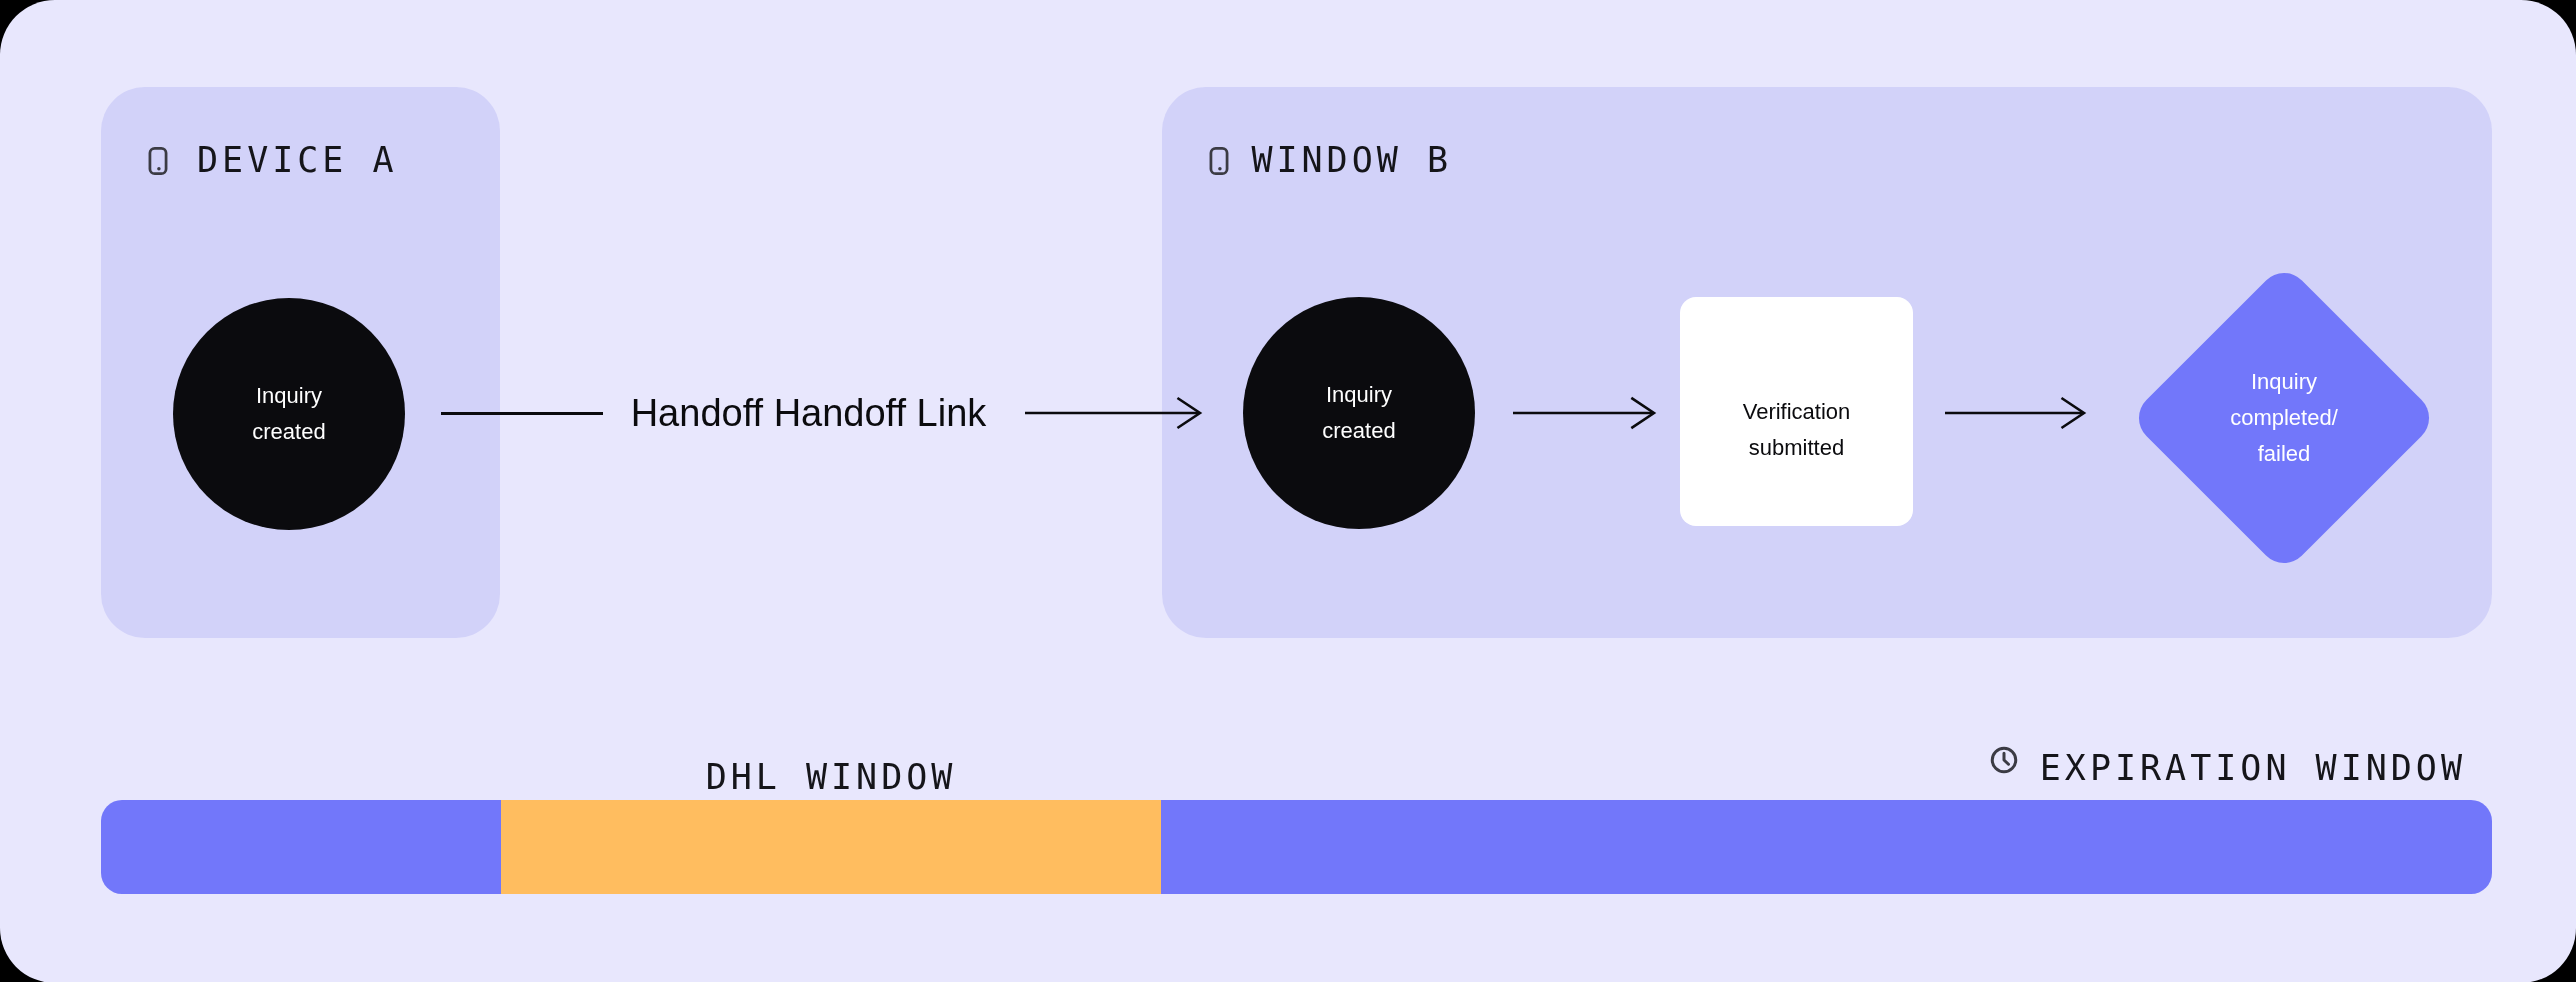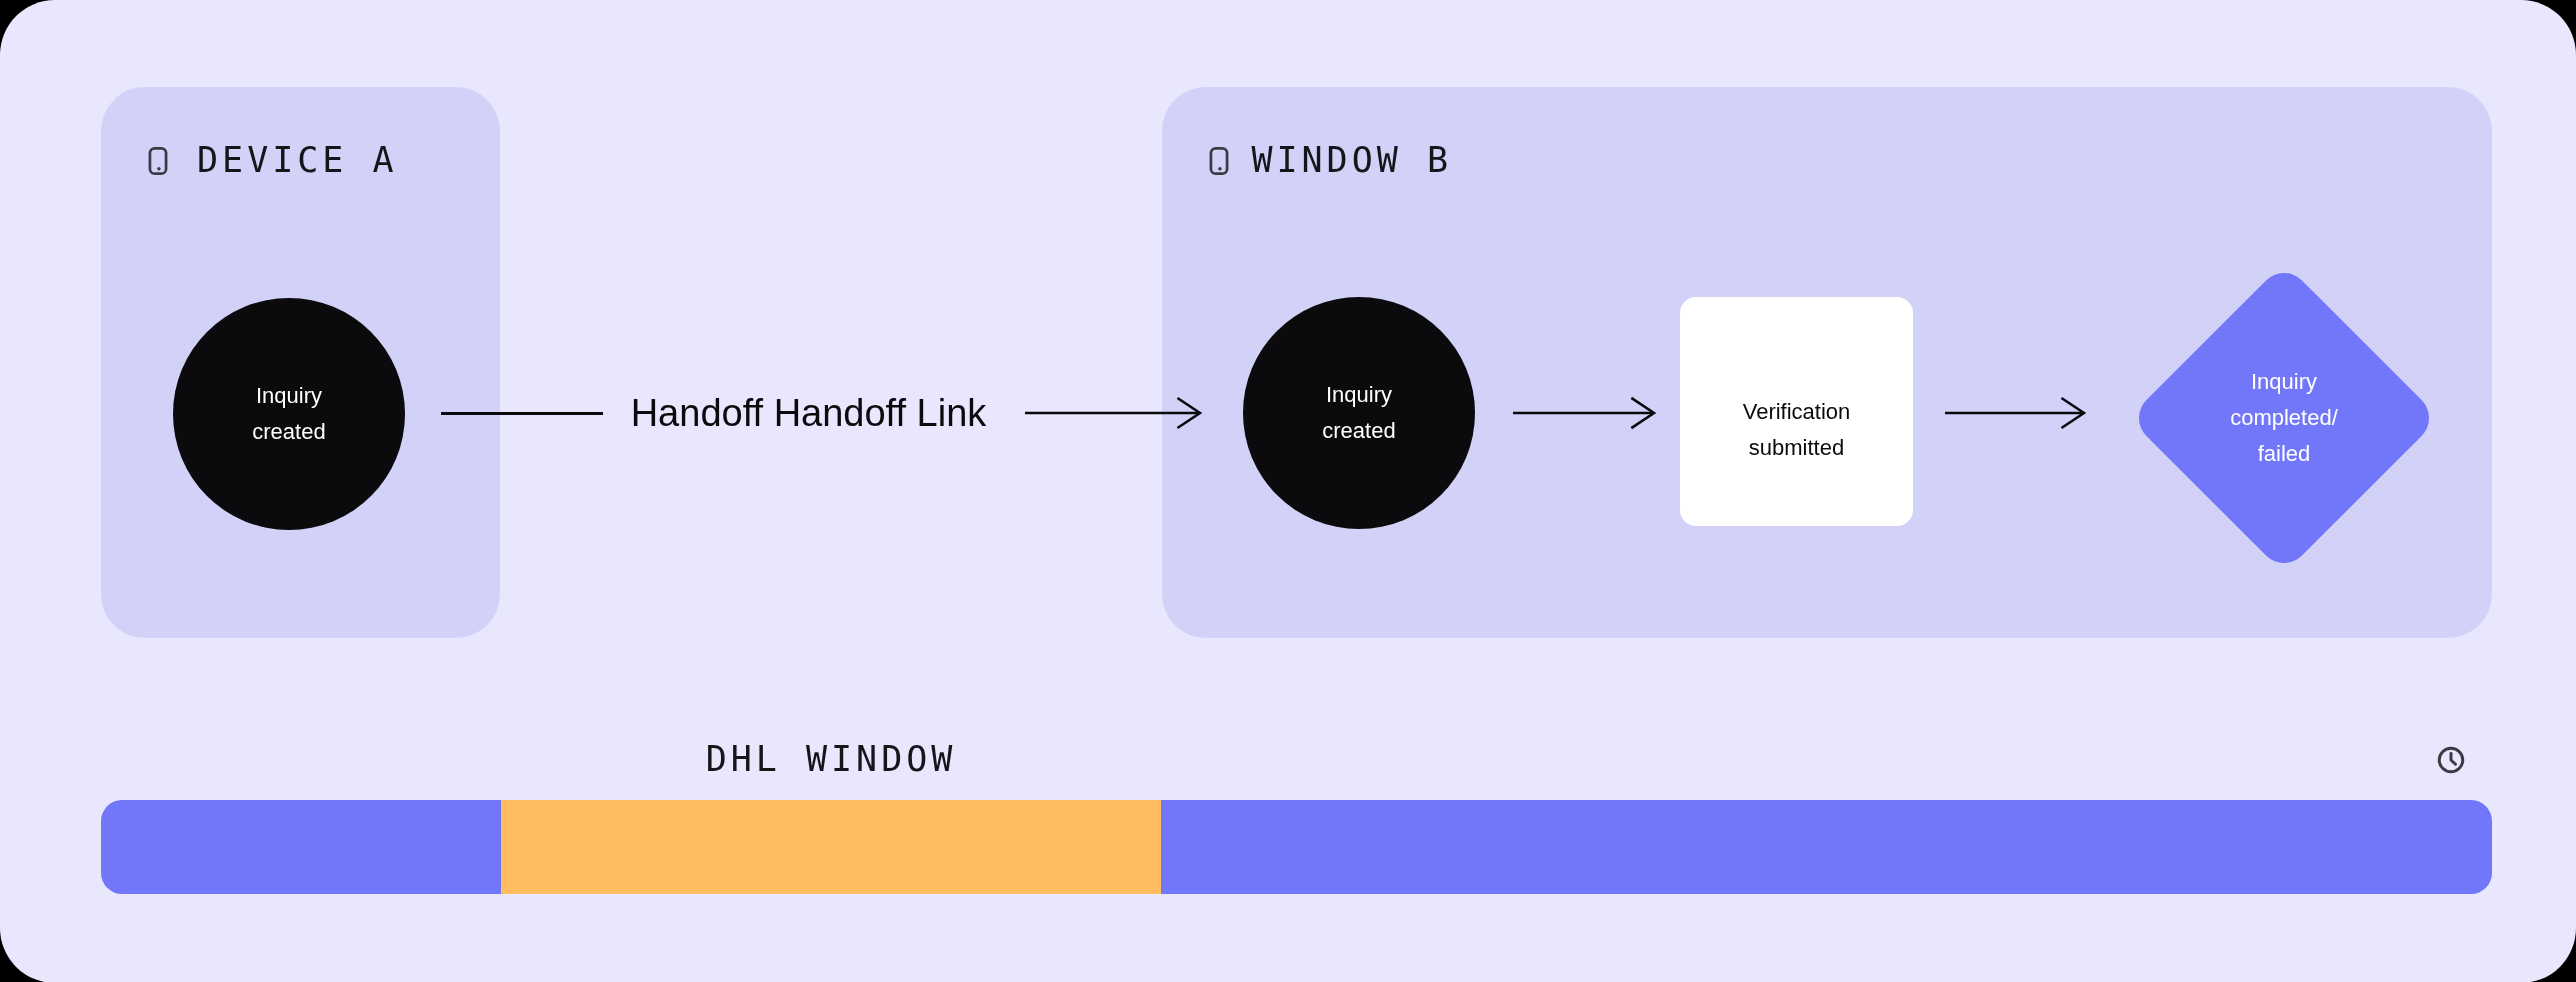--- a/index.html
+++ b/index.html
@@ -35,21 +35,21 @@
 
   .plain-line{position:absolute;left:441px;top:412px;width:162px;height:2.9px;background:#0b0b0e;}
   .handoff-label{position:absolute;left:606px;top:390px;width:405px;height:46px;line-height:46px;
         text-align:center;font-size:38px;font-weight:500;color:#0b0b0e;white-space:nowrap;}
   .arrow{position:absolute;top:384px;height:58px;}
   .arrow-link{left:1025px;width:179px;}
   .arrow-2{left:1513px;width:145px;}
   .arrow-3{left:1945px;width:143px;}
 
   .tl-label{font-family:"DejaVu Sans Mono", monospace;font-size:35px;letter-spacing:4px;
-        color:#15151a;white-space:nowrap;line-height:37px;}
+        color:#15151a;white-space:nowrap;line-height:37px;margin-top:18px;}
   .dhl-label{position:absolute;left:501px;top:741px;width:660px;height:37px;text-align:center;}
   .exp-label{position:absolute;right:110px;top:741px;height:37px;display:flex;align-items:center;gap:21px;}
 
   .timeline-bar{position:absolute;left:101px;top:800px;width:2391px;height:94px;border-radius:21px;
         overflow:hidden;display:flex;}
   .timeline-bar .seg{height:100%;}
 
   .icon{display:block;}
 </style>
 </head>
@@ -118,20 +118,21 @@
 failed</div>
       </div>
     </div>
 
     <div class="tl-label dhl-label">DHL WINDOW</div>
     <div class="exp-label">
       <svg class="icon" width="30" height="30" viewBox="0 0 24 24">
         <circle cx="12" cy="12" r="9.4" fill="none" stroke="#3b3b44" stroke-width="2.4"></circle>
         <path d="M12 6.6 L12 12 L15.6 15.4" fill="none" stroke="#3b3b44" stroke-width="2.4" stroke-linecap="round" stroke-linejoin="round"></path>
       </svg>
+      <span class="tl-label">EXPIRATION WINDOW</span>
     </div>
 
     <div class="timeline-bar">
       <div class="seg" style="width: 16.73%; background: rgb(114, 119, 250);"></div>
       <div class="seg" style="width: 27.59%; background: rgb(255, 189, 95);"></div>
       <div class="seg" style="width: 55.68%; background: rgb(114, 119, 250);"></div>
     </div>
 
   </div>
 </div>

